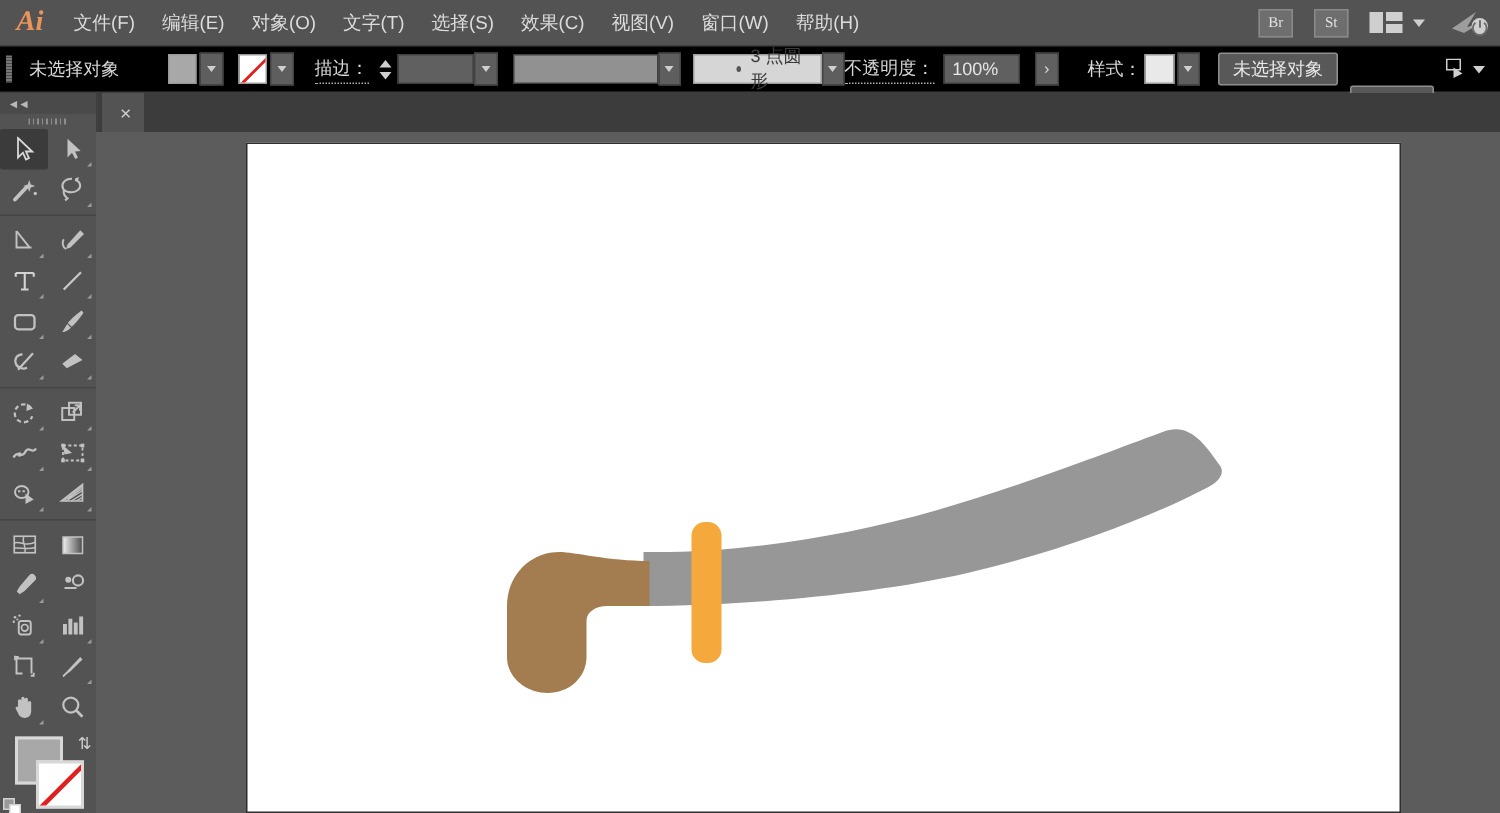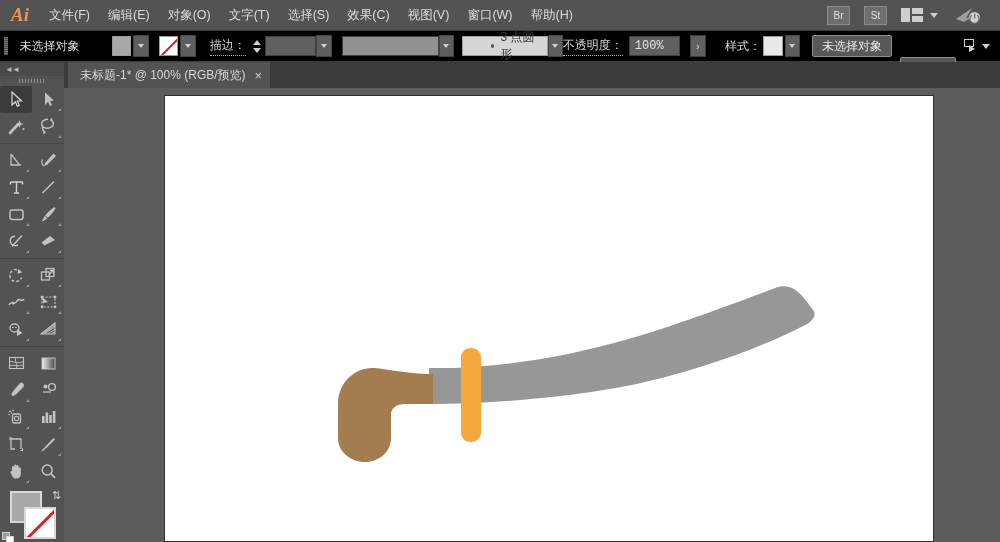--- a/index.html
+++ b/index.html
@@ -20,21 +20,21 @@
   }
   .ai-logo{
     width:40px;height:30px;display:flex;align-items:center;justify-content:center;
     color:#e8945a;font-size:19px;font-weight:bold;font-style:italic;
     font-family:"Liberation Serif","DejaVu Serif",serif;letter-spacing:0px;
   }
   .menu-item{
     padding:0 9px;height:30px;line-height:30px;font-size:12.5px;color:#dcdcdc;
     cursor:default;white-space:nowrap;
   }
-  .menubar-right{margin-left:auto;display:flex;align-items:center;height:30px;padding-right:18px;}
+  .menubar-right{margin-left:auto;display:flex;align-items:center;height:30px;padding-right:6px;font-family:Liberation Serif, serif;}
   .sq-btn{
     width:21px;height:17px;background:#6e6e6e;border:1px solid #8a8a8a;
     display:flex;align-items:center;justify-content:center;
     font-size:10px;color:#e0e0e0;margin-right:14px;
   }
   .wsp-icon{width:22px;height:14px;position:relative;margin-right:3px;}
   .wsp-icon i{position:absolute;background:#cfcfcf;display:block;}
   .wsp-icon i.l{left:0;top:0;width:9px;height:14px;}
   .wsp-icon i.t{left:11px;top:0;width:11px;height:6px;}
   .wsp-icon i.b{left:11px;top:8px;width:11px;height:6px;}
@@ -71,21 +71,21 @@
   .stepper{
     width:13px;height:20px;display:flex;flex-direction:column;align-items:center;justify-content:center;gap:3px;
   }
   .stepper .up{width:0;height:0;border-left:4px solid transparent;border-right:4px solid transparent;border-bottom:5px solid #cfcfcf;}
   .stepper .dn{width:0;height:0;border-left:4px solid transparent;border-right:4px solid transparent;border-top:5px solid #cfcfcf;}
   .field{
     height:20px;background:#606060;border:1px solid #3f3f3f;color:#e6e6e6;
     display:flex;align-items:center;padding:0 5px;font-size:12px;box-sizing:border-box;
   }
   .field.wide{width:108px;background:#919191;}
-  .field.op{width:56px;font-family:Liberation Mono, monospace;}
+  .field.op{width:56px;}
   .profile{
     display:flex;align-items:center;height:20px;background:#d6d6d6;color:#3c3c3c;
     padding:0 6px;font-size:12px;border:1px solid #9c9c9c;gap:6px;box-sizing:border-box;
   }
   .profile .dot{width:4px;height:4px;border-radius:50%;background:#555;}
   .chev-r{
     width:16px;height:20px;background:#606060;border:1px solid #3f3f3f;color:#ddd;
     display:flex;align-items:center;justify-content:center;font-size:11px;
   }
   .btn{
@@ -237,21 +237,20 @@
       <svg width="16" height="14" viewBox="0 0 16 14">
         <rect x="0.5" y="0.5" width="9" height="7" fill="none" stroke="#cfcfcf" stroke-width="1"></rect>
         <path d="M5 6 L5 13 L11 10 Z" fill="#cfcfcf"></path>
       </svg>
     </div>
     <div class="caret" style="margin-left:2px;"></div>
   </div>
 
   <div class="tabbar">
     <div class="doctab">
-      <span>未标题-1* @ 100% (RGB/预览)</span>
       <span class="tab-close">×</span>
     </div>
   </div>
 
   <div class="toolbar">
     <div class="tb-collapse">
       <span class="dbl">◄◄</span>
     </div>
     <div class="tb-grip">
         <i></i>

